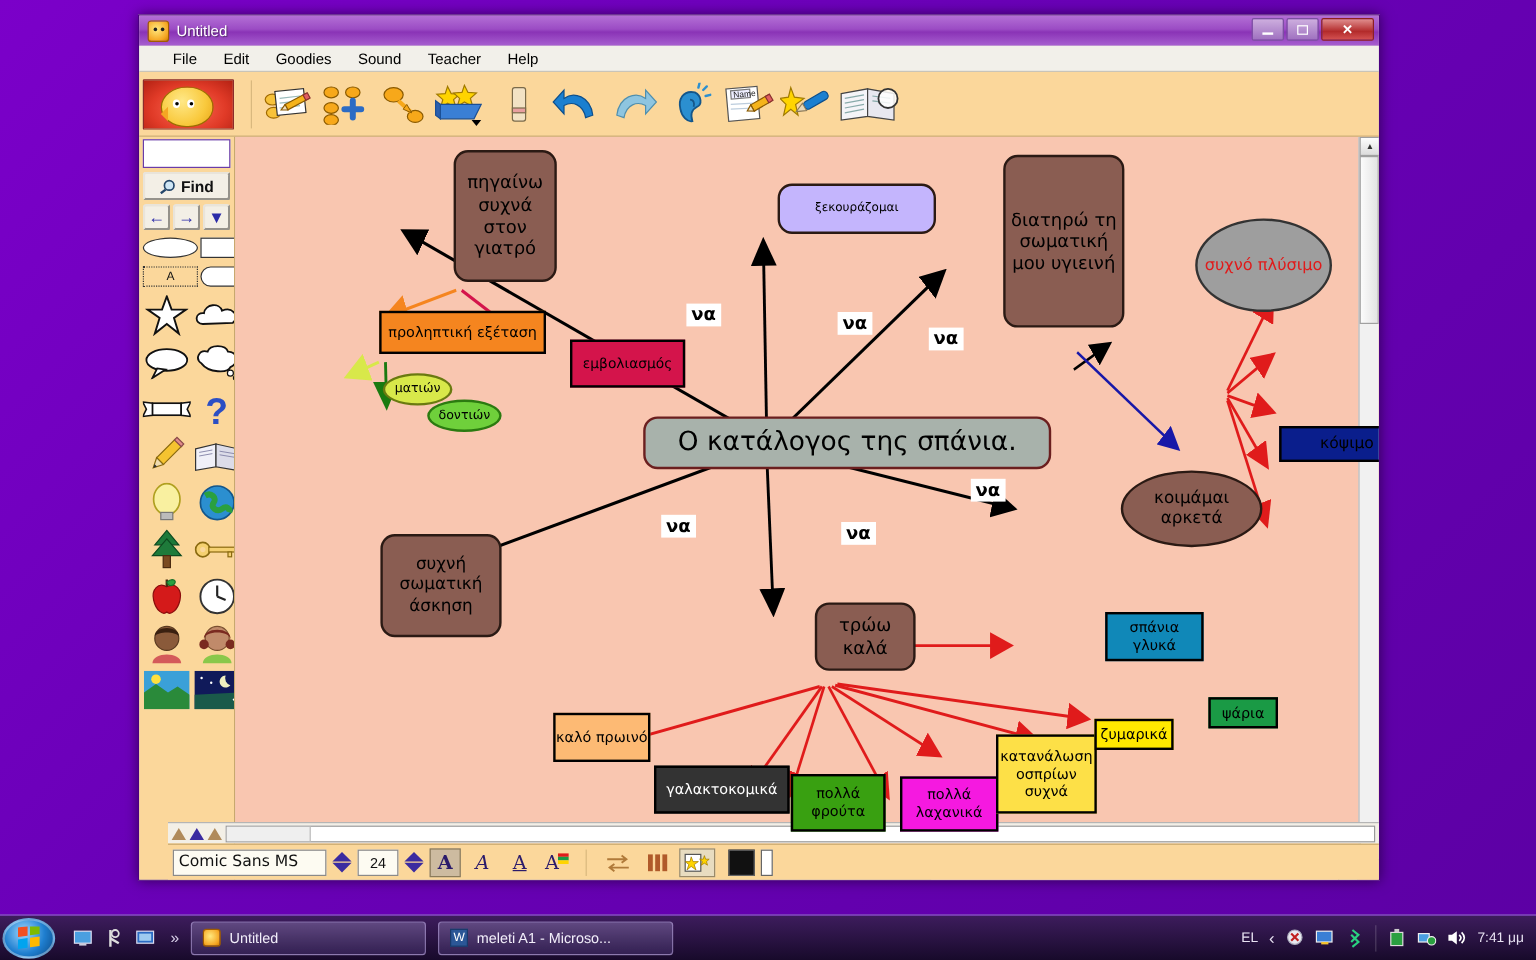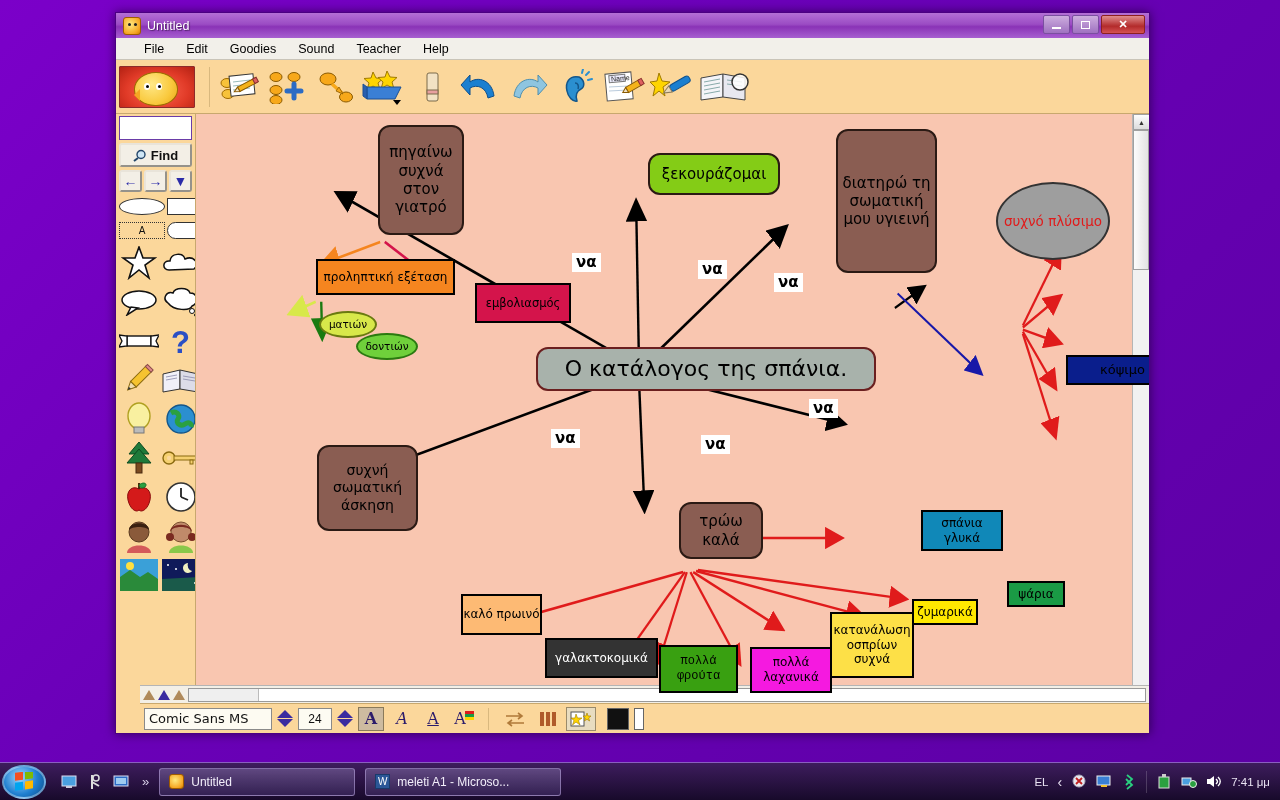--- a/index.html
+++ b/index.html
@@ -644,31 +644,32 @@
           <line x1="543" y1="443" x2="723" y2="486" stroke="#e01b1b" stroke-width="2.4" marker-end="url(#ar)"></line>
 
           <line x1="545" y1="442" x2="770" y2="470" stroke="#e01b1b" stroke-width="2.4" marker-end="url(#ar)"></line>
         </svg>
 
       <div class="node rrect" style="left: 182px; top: 11px; width: 86px; height: 110px; background: rgb(138, 93, 82); color: rgb(0, 0, 0); border: 2px solid rgb(43, 26, 20); font-size: 15px;">πηγαίνω συχνά στον γιατρό</div>
           <div class="node rect" style="left: 120px; top: 145px; width: 139px; height: 36px; background: rgb(245, 133, 31); color: rgb(0, 0, 0); border: 2px solid rgb(0, 0, 0); font-size: 12px;">προληπτική εξέταση</div>
           <div class="node rect" style="left: 279px; top: 169px; width: 96px; height: 40px; background: rgb(212, 20, 75); color: rgb(0, 0, 0); border: 2px solid rgb(0, 0, 0); font-size: 11.5px;">εμβολιασμός</div>
           <div class="node ellipse" style="left: 123px; top: 197px; width: 58px; height: 27px; background: rgb(216, 232, 74); color: rgb(0, 0, 0); border: 2px solid rgb(106, 122, 16); font-size: 10.5px;">ματιών</div>
           <div class="node ellipse" style="left: 160px; top: 219px; width: 62px; height: 27px; background: rgb(111, 208, 59); color: rgb(0, 0, 0); border: 2px solid rgb(43, 122, 16); font-size: 10.5px;">δοντιών</div>
-          <div class="node rrect" style="left: 452px; top: 39px; width: 132px; height: 42px; background: #84cc16; color: rgb(0, 0, 0); border: 2px solid rgb(43, 26, 20); font-size: 15px;">ξεκουράζομαι</div>
+          <div class="node rrect" style="left: 452px; top: 39px; width: 132px; height: 42px; background: #c4b5fd; color: rgb(0, 0, 0); border: 2px solid rgb(43, 26, 20); font-size: 10px;">ξεκουράζομαι</div>
           <div class="node rrect" style="left: 640px; top: 15px; width: 101px; height: 144px; background: rgb(138, 93, 82); color: rgb(0, 0, 0); border: 2px solid rgb(43, 26, 20); font-size: 15px;">διατηρώ τη σωματική μου υγιεινή</div>
           <div class="node ellipse" style="left: 800px; top: 68px; width: 114px; height: 78px; background: rgb(158, 158, 158); color: rgb(224, 27, 27); border: 2px solid rgb(51, 51, 51); font-size: 13.5px;">συχνό πλύσιμο</div>
           <div class="node rect" style="left: 870px; top: 241px; width: 162px; height: 30px; background: rgb(10, 30, 140); color: rgb(0, 0, 0); border: 2px solid rgb(0, 0, 0); font-size: 13px;">κόψιμο  νυχιών</div>
           <div class="node rrect" style="left: 340px; top: 233px; width: 340px; height: 44px; background: rgb(168, 178, 171); color: rgb(0, 0, 0); border: 2px solid rgb(107, 31, 31); font-size: 22px;">Ο κατάλογος   της σπάνια.</div>
+          <div class="node ellipse" style="left: 738px; top: 278px; width: 118px; height: 64px; background: rgb(138, 93, 82); color: rgb(0, 0, 0); border: 2px solid rgb(43, 26, 20); font-size: 14px;">κοιμάμαι αρκετά</div>
           <div class="node rrect" style="left: 121px; top: 331px; width: 101px; height: 86px; background: rgb(138, 93, 82); color: rgb(0, 0, 0); border: 2px solid rgb(43, 26, 20); font-size: 14px;">συχνή σωματική άσκηση</div>
           <div class="node rrect" style="left: 483px; top: 388px; width: 84px; height: 57px; background: rgb(138, 93, 82); color: rgb(0, 0, 0); border: 2px solid rgb(43, 26, 20); font-size: 15px;">τρώω καλά</div>
           <div class="node rect" style="left: 725px; top: 396px; width: 82px; height: 41px; background: rgb(16, 136, 184); color: rgb(0, 0, 0); border: 2px solid rgb(0, 0, 0); font-size: 12px;">σπάνια γλυκά</div>
           <div class="node rect" style="left: 265px; top: 480px; width: 81px; height: 41px; background: #fdba74; color: rgb(0, 0, 0); border: 2px solid rgb(0, 0, 0); font-size: 12px;">καλό πρωινό</div>
           <div class="node rect" style="left: 349px; top: 524px; width: 113px; height: 40px; background: rgb(51, 51, 51); color: rgb(255, 255, 255); border: 2px solid rgb(0, 0, 0); font-size: 12px;">γαλακτοκομικά</div>
-          <div class="node rect" style="left: 463px; top: 531px; width: 79px; height: 48px; background: rgb(57, 160, 17); color: rgb(0, 0, 0); border: 2px solid rgb(0, 0, 0); font-size: 12px; font-family: Liberation Mono, monospace;">πολλά φρούτα</div>
+          <div class="node rect" style="left: 463px; top: 531px; width: 79px; height: 48px; background: rgb(57, 160, 17); color: rgb(0, 0, 0); border: 2px solid rgb(0, 0, 0); font-size: 12px;">πολλά φρούτα</div>
           <div class="node rect" style="left: 554px; top: 533px; width: 82px; height: 46px; background: rgb(245, 25, 224); color: rgb(0, 0, 0); border: 2px solid rgb(0, 0, 0); font-size: 12px;">πολλά λαχανικά</div>
           <div class="node rect" style="left: 634px; top: 498px; width: 84px; height: 66px; background: #fde047; color: rgb(0, 0, 0); border: 2px solid rgb(0, 0, 0); font-size: 12px;">κατανάλωση οσπρίων συχνά</div>
           <div class="node rect" style="left: 716px; top: 485px; width: 66px; height: 26px; background: rgb(255, 232, 0); color: rgb(0, 0, 0); border: 2px solid rgb(0, 0, 0); font-size: 12px;">ζυμαρικά</div>
           <div class="node rect" style="left: 779px; top: 467px; width: 58px; height: 26px; background: rgb(26, 154, 69); color: rgb(0, 0, 0); border: 2px solid rgb(0, 0, 0); font-size: 12px; margin-left: 32px;">ψάρια</div>
           <div class="edge-label" style="left: 376px; top: 139px;">να</div>
           <div class="edge-label" style="left: 502px; top: 146px;">να</div>
           <div class="edge-label" style="left: 578px; top: 159px;">να</div>
           <div class="edge-label" style="left: 613px; top: 285px;">να</div>
           <div class="edge-label" style="left: 355px; top: 315px;">να</div>
           <div class="edge-label" style="left: 505px; top: 321px;">να</div>

